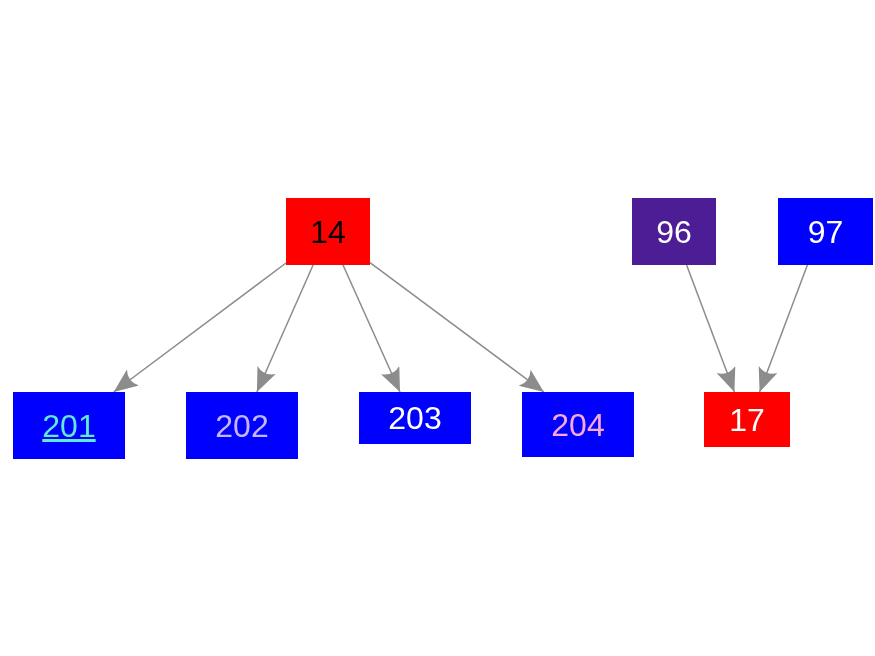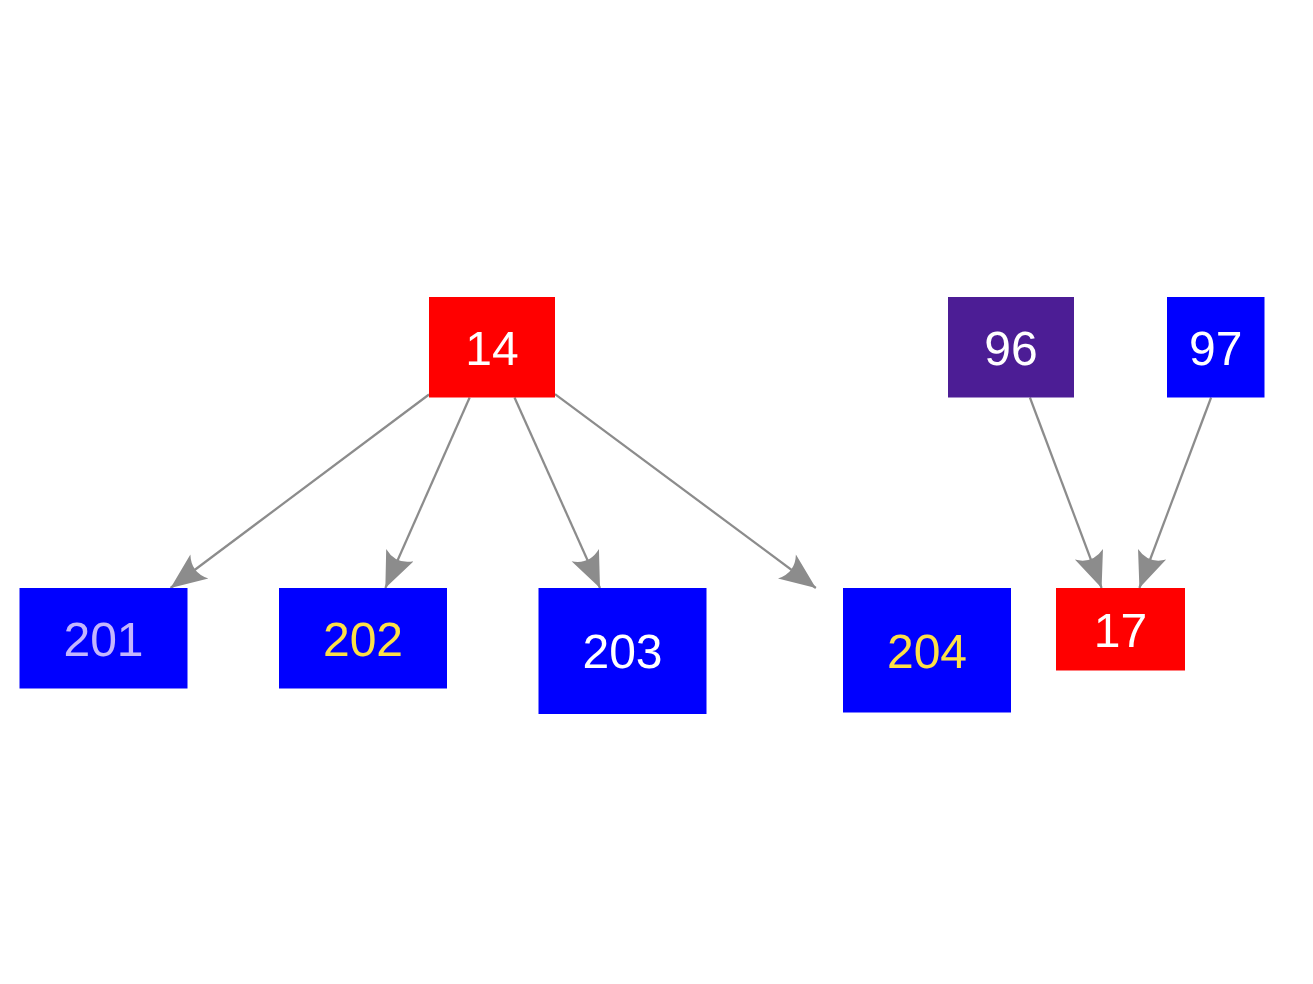--- a/index.html
+++ b/index.html
@@ -51,38 +51,38 @@
     <g id="edges">
         <line x1="286.0" y1="263.0" x2="113.7" y2="392.0" stroke="#8c8c8c" stroke-width="1.5" marker-end="url(#arrowhead)"></line>
         <line x1="313.1" y1="265.0" x2="256.9" y2="392.0" stroke="#8c8c8c" stroke-width="1.5" marker-end="url(#arrowhead)"></line>
         <line x1="343.0" y1="265.0" x2="400.0" y2="392.0" stroke="#8c8c8c" stroke-width="1.5" marker-end="url(#arrowhead)"></line>
         <line x1="370.0" y1="262.7" x2="543.9" y2="392.0" stroke="#8c8c8c" stroke-width="1.5" marker-end="url(#arrowhead)"></line>
         <line x1="686.6" y1="265.0" x2="734.4" y2="392.0" stroke="#8c8c8c" stroke-width="1.5" marker-end="url(#arrowhead)"></line>
         <line x1="807.4" y1="265.0" x2="759.6" y2="392.0" stroke="#8c8c8c" stroke-width="1.5" marker-end="url(#arrowhead)"></line>
       </g>
   </svg>
   <div id="node-layer">
-      <div class="node" style="left: 286px; top: 198px; width: 84px; height: 67px; background: rgb(255, 0, 0); color: #ffffff;">
+      <div class="node" style="left: 286px; top: 198px; width: 84px; height: 67px; background: rgb(255, 0, 0); color: #000000;">
         <span class="label">14</span>
       </div>
       <div class="node" style="left: 632px; top: 198px; width: 84px; height: 67px; background: #4c1d95; color: rgb(255, 255, 255);">
         <span class="label">96</span>
       </div>
-      <div class="node" style="left: 778px; top: 198px; width: 65px; height: 67px; background: rgb(0, 0, 255); color: rgb(255, 255, 255);">
+      <div class="node" style="left: 778px; top: 198px; width: 95px; height: 67px; background: rgb(0, 0, 255); color: rgb(255, 255, 255);">
         <span class="label">97</span>
       </div>
-      <div class="node" style="left: 13px; top: 392px; width: 112px; height: 67px; background: rgb(0, 0, 255); color: #c4b5fd;">
+      <div class="node" style="left: 13px; top: 392px; width: 112px; height: 67px; background: rgb(0, 0, 255); color: #5eead4; text-decoration: underline;">
         <span class="label">201</span>
       </div>
-      <div class="node" style="left: 186px; top: 392px; width: 112px; height: 67px; background: rgb(0, 0, 255); color: #fde047;">
+      <div class="node" style="left: 186px; top: 392px; width: 112px; height: 67px; background: rgb(0, 0, 255); color: #c4b5fd;">
         <span class="label">202</span>
       </div>
-      <div class="node" style="left: 359px; top: 392px; width: 112px; height: 84px; background: rgb(0, 0, 255); color: rgb(255, 255, 255);">
+      <div class="node" style="left: 359px; top: 392px; width: 112px; height: 52px; background: rgb(0, 0, 255); color: rgb(255, 255, 255);">
         <span class="label">203</span>
       </div>
-      <div class="node" style="left: 562px; top: 392px; width: 112px; height: 83px; background: rgb(0, 0, 255); color: #fde047;">
+      <div class="node" style="left: 522px; top: 392px; width: 112px; height: 65px; background: rgb(0, 0, 255); color: #f9a8d4;">
         <span class="label">204</span>
       </div>
       <div class="node" style="left: 704px; top: 392px; width: 86px; height: 55px; background: rgb(255, 0, 0); color: rgb(255, 255, 255);">
         <span class="label">17</span>
       </div>
     </div>
 </div>
 
 </body></html>

